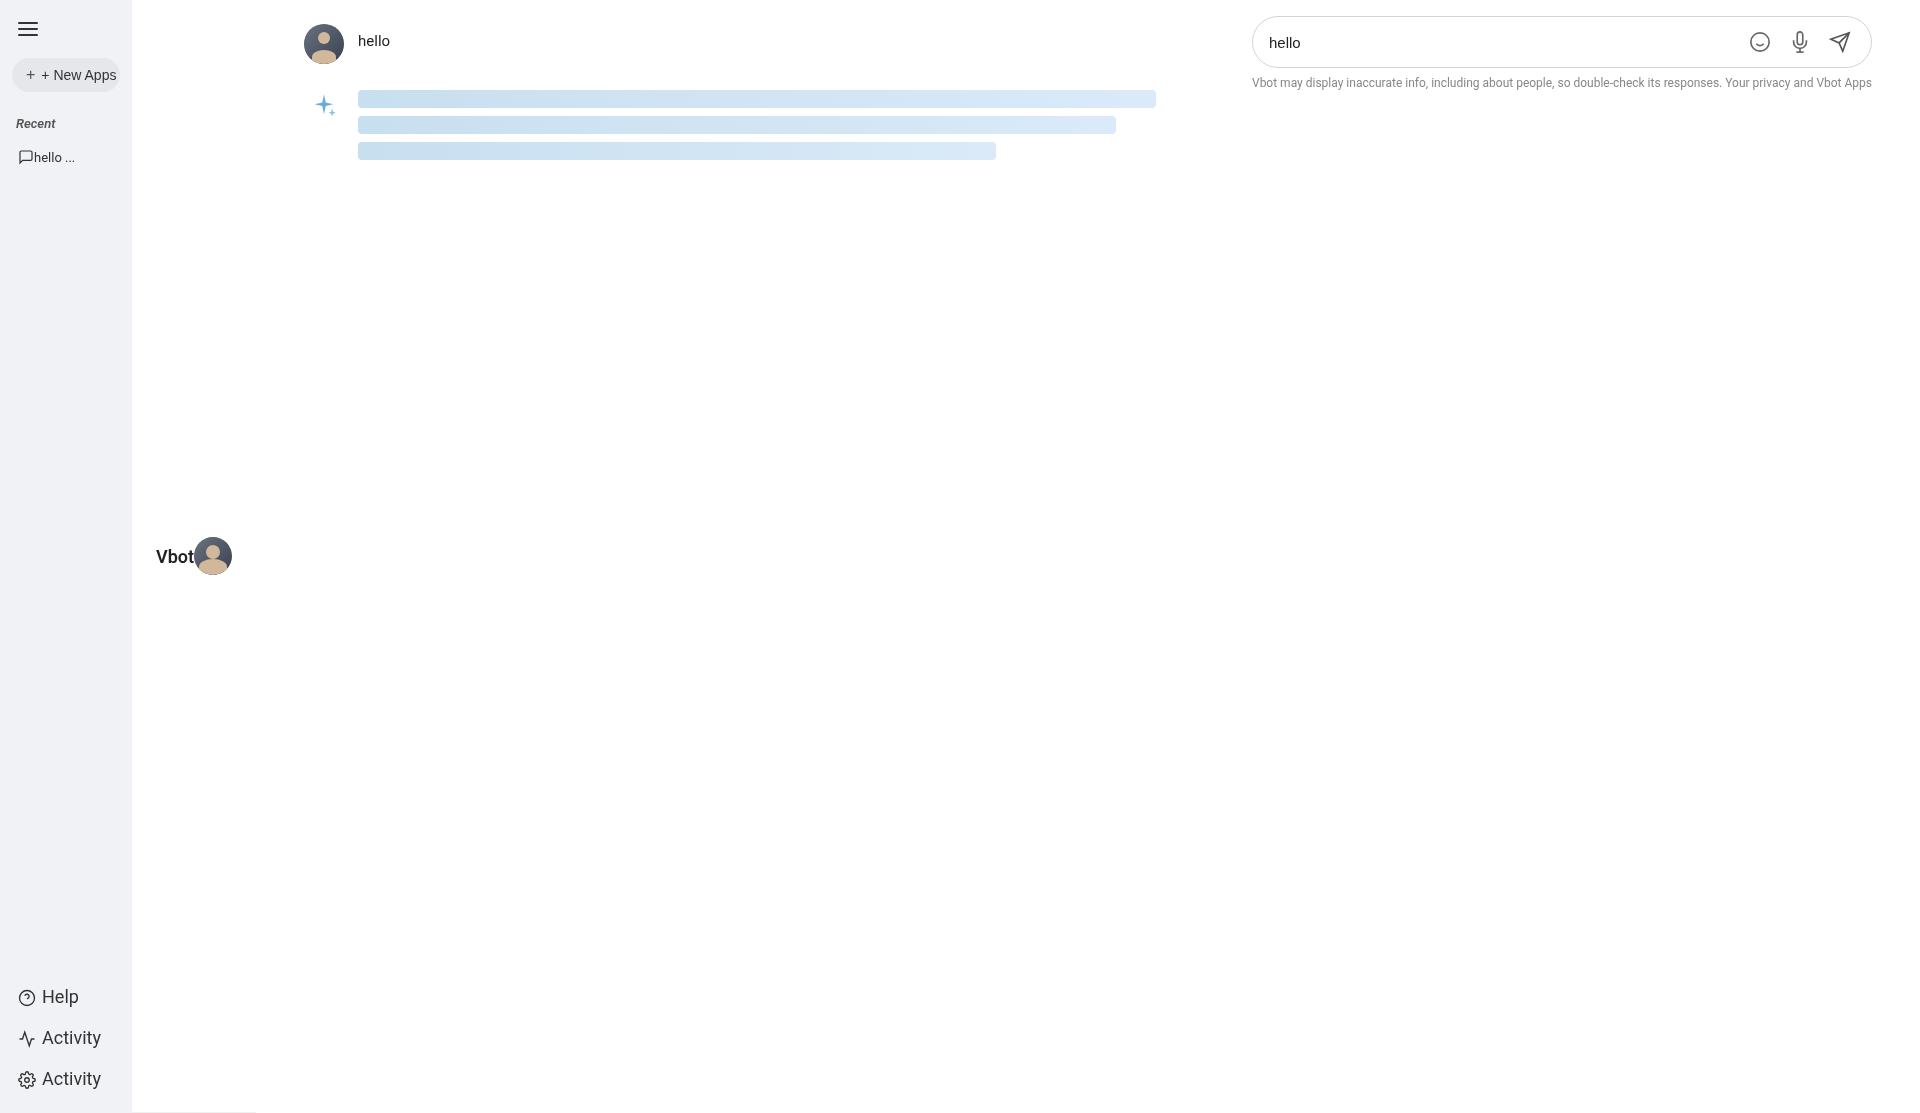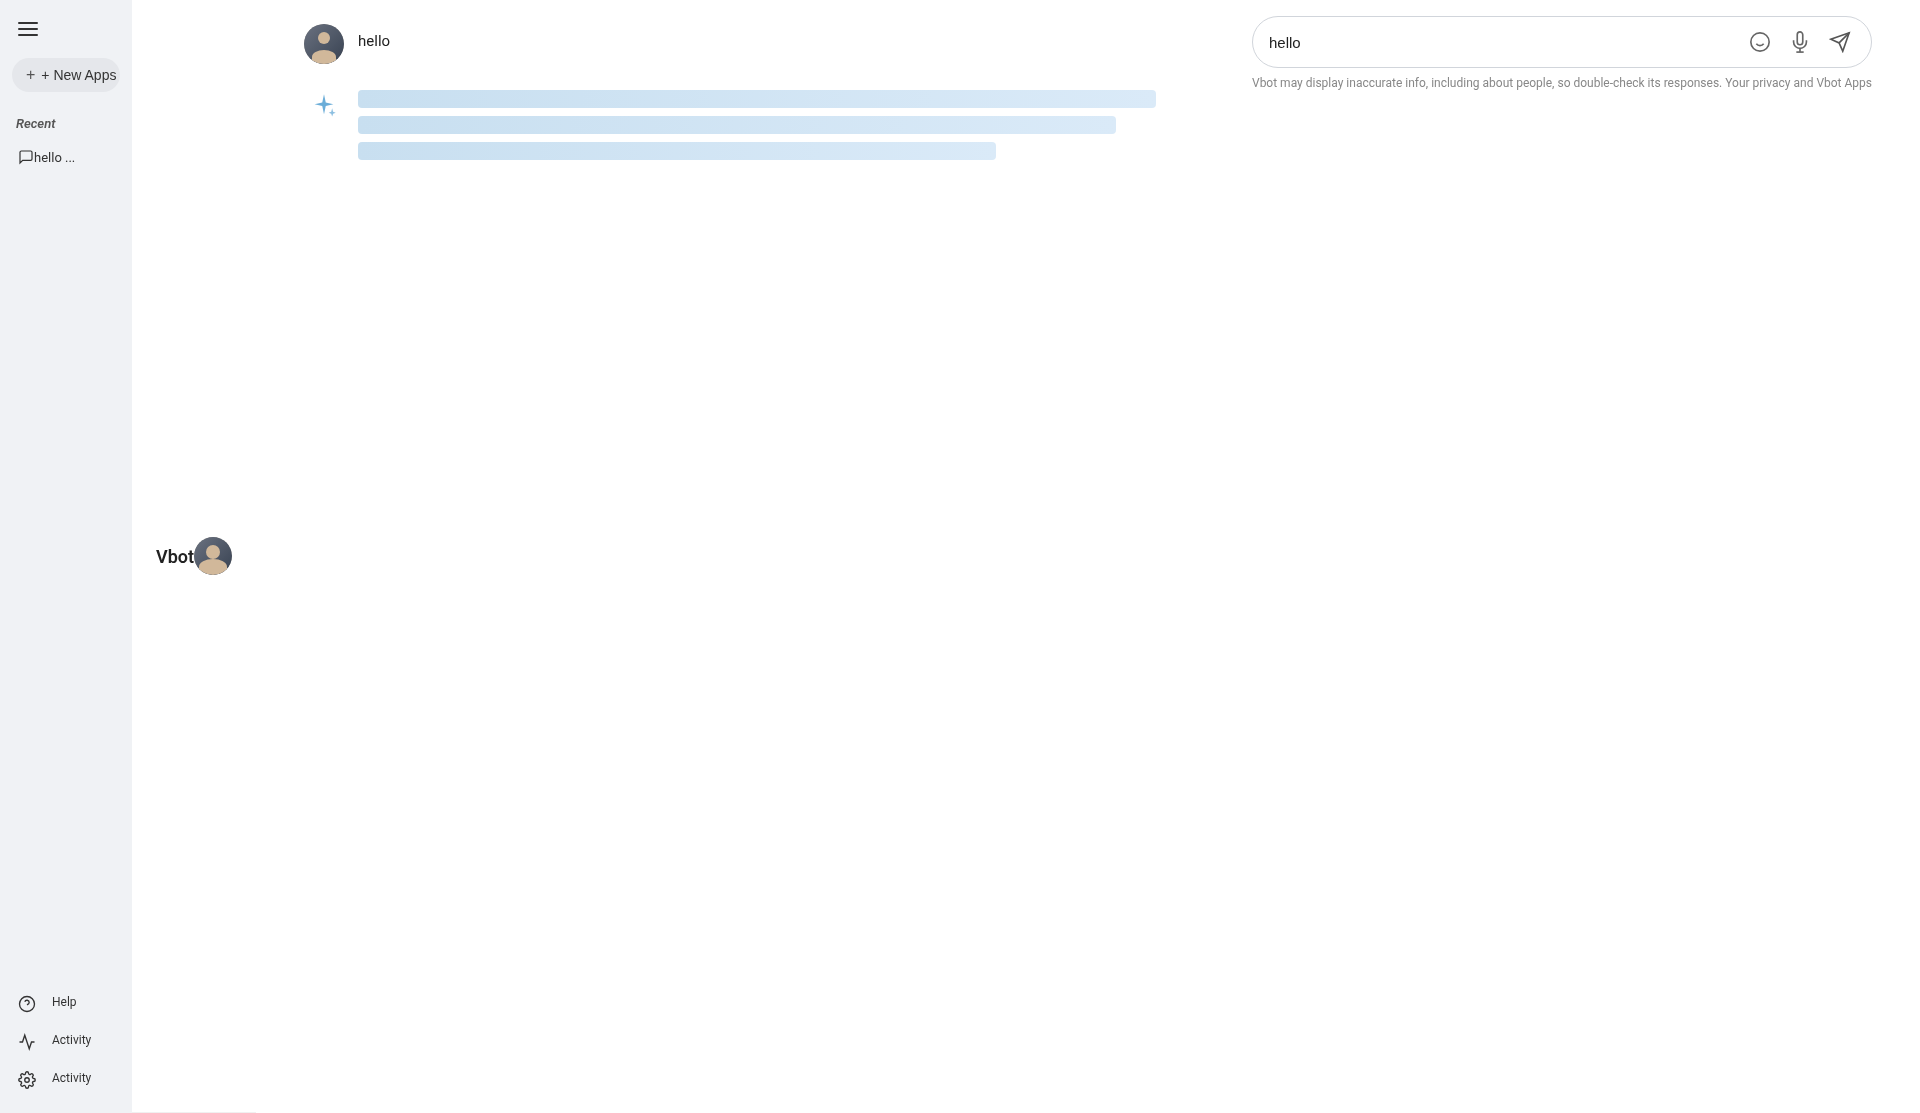--- a/index.html
+++ b/index.html
@@ -75,26 +75,26 @@
       flex-shrink: 0;
     }
     .sidebar-bottom {
       margin-top: auto;
       display: flex;
       flex-direction: column;
       gap: 4px;
     }
     .sidebar-bottom-item {
       display: flex;
-      align-items: flex-start;
-      gap: 16px;
+      align-items: flex-end;
+      gap: 6px;
       padding: 8px 6px;
       border-radius: 8px;
       cursor: pointer;
-      font-size: 12px;
+      font-size: 18px;
       color: #333;
     }
     .sidebar-bottom-icon {
       width: 18px;
       height: 18px;
       flex-shrink: 0;
     }
 
     
     .main {

